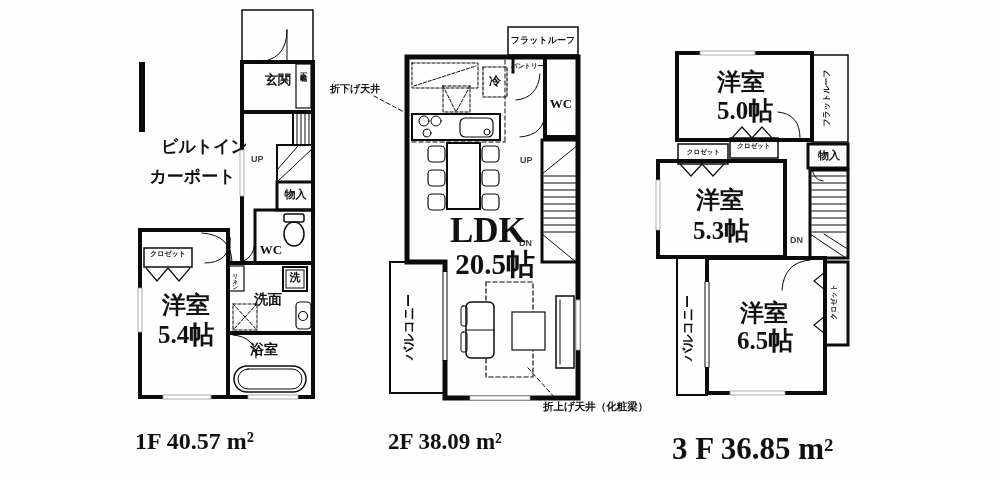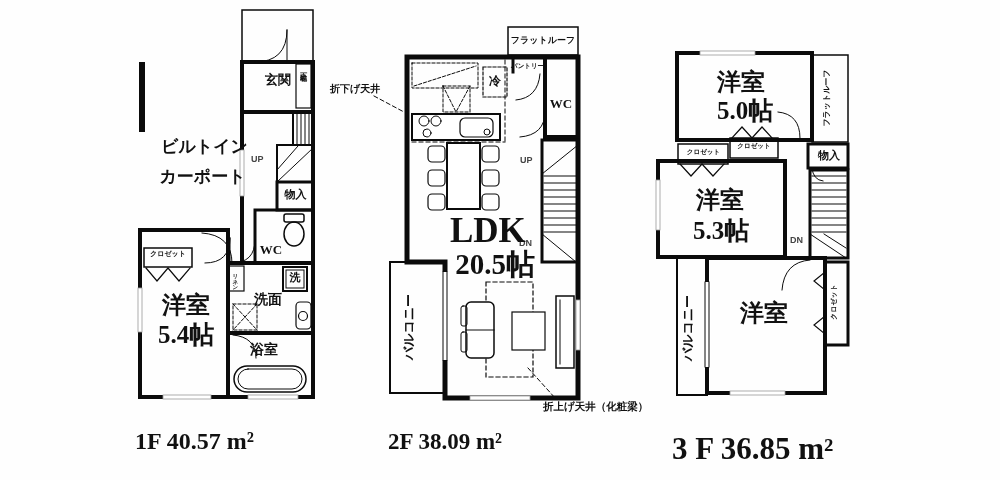--- a/index.html
+++ b/index.html
@@ -207,21 +207,21 @@
     <line x1="709" y1="282" x2="709" y2="367" stroke-width="1"></line>
     <rect x="700" y="51" width="55" height="4" fill="#fff" stroke="#999" stroke-width="0.8"></rect>
     <rect x="656" y="180" width="4" height="50" fill="#fff" stroke="#999" stroke-width="0.8"></rect>
     <rect x="730" y="391" width="55" height="4" fill="#fff" stroke="#999" stroke-width="0.8"></rect>
   </g>
 </svg>
 
 <div class="lbl ctr" style="left:250px;top:73px;width:56px;font-size:13px;">玄関</div>
 <div class="lbl vert" style="left:299px;top:67px;font-size:7px;">下駄箱</div>
 <div class="lbl ctr" style="left:145px;top:138px;width:95px;font-size:17px;margin-left:12px;">ビルトイン</div>
-<div class="lbl ctr" style="left:155px;top:168px;width:95px;font-size:17px;">カーポート</div>
+<div class="lbl ctr" style="left:145px;top:168px;width:95px;font-size:17px;">カーポート</div>
 <div class="lbl sans" style="left:251px;top:155px;font-size:9px;">UP</div>
 <div class="lbl ctr" style="left:279px;top:189px;width:33px;font-size:11px;">物入</div>
 <div class="lbl ctr" style="left:256px;top:243px;width:30px;font-size:13px;">WC</div>
 <div class="lbl ctr" style="left:145px;top:251px;width:46px;font-size:7px;">クロゼット</div>
 <div class="lbl vert" style="left:232px;top:269px;font-size:5.5px;letter-spacing:0;">リネン</div>
 <div class="lbl ctr" style="left:148px;top:293px;width:76px;font-size:24px;">洋室</div>
 <div class="lbl ctr" style="left:141px;top:322px;width:90px;font-size:25px;">5.4帖</div>
 <div class="lbl ctr" style="left:284px;top:272px;width:22px;font-size:11px;">洗</div>
 <div class="lbl ctr" style="left:246px;top:293px;width:44px;font-size:14px;">洗面</div>
 <div class="lbl ctr" style="left:242px;top:343px;width:44px;font-size:14px;">浴室</div>
@@ -243,17 +243,18 @@
 <div class="lbl ctr" style="left:705px;top:70px;width:72px;font-size:24px;">洋室</div>
 <div class="lbl ctr" style="left:700px;top:98px;width:90px;font-size:25px;">5.0帖</div>
 <div class="lbl rot" style="left:780px;top:91px;width:100px;height:14px;font-size:8px;font-weight:bold;">フラットルーフ</div>
 <div class="lbl ctr" style="left:679px;top:149px;width:49px;font-size:6.5px;">クロゼット</div>
 <div class="lbl ctr" style="left:730px;top:143px;width:48px;font-size:6.5px;">クロゼット</div>
 <div class="lbl ctr" style="left:810px;top:150px;width:38px;font-size:11px;">物入</div>
 <div class="lbl ctr" style="left:690px;top:188px;width:60px;font-size:24px;">洋室</div>
 <div class="lbl ctr" style="left:682px;top:218px;width:78px;font-size:25px;">5.3帖</div>
 <div class="lbl sans" style="left:790px;top:236px;font-size:9px;">DN</div>
 <div class="lbl ctr" style="left:733px;top:301px;width:62px;font-size:24px;">洋室</div>
+<div class="lbl ctr" style="left:725px;top:328px;width:80px;font-size:25px;">6.5帖</div>
 <div class="lbl rot" style="left:641px;top:318px;width:100px;height:20px;font-size:13px;">バルコニー</div>
 <div class="lbl rot" style="left:787px;top:296px;width:100px;height:12px;font-size:7px;font-weight:bold;">クロゼット</div>
 <div class="lbl" style="left:672px;top:426px;font-size:31px;margin-top:7px;">3 F 36.85 m²</div>
 
 </div>
 
 </body></html>

